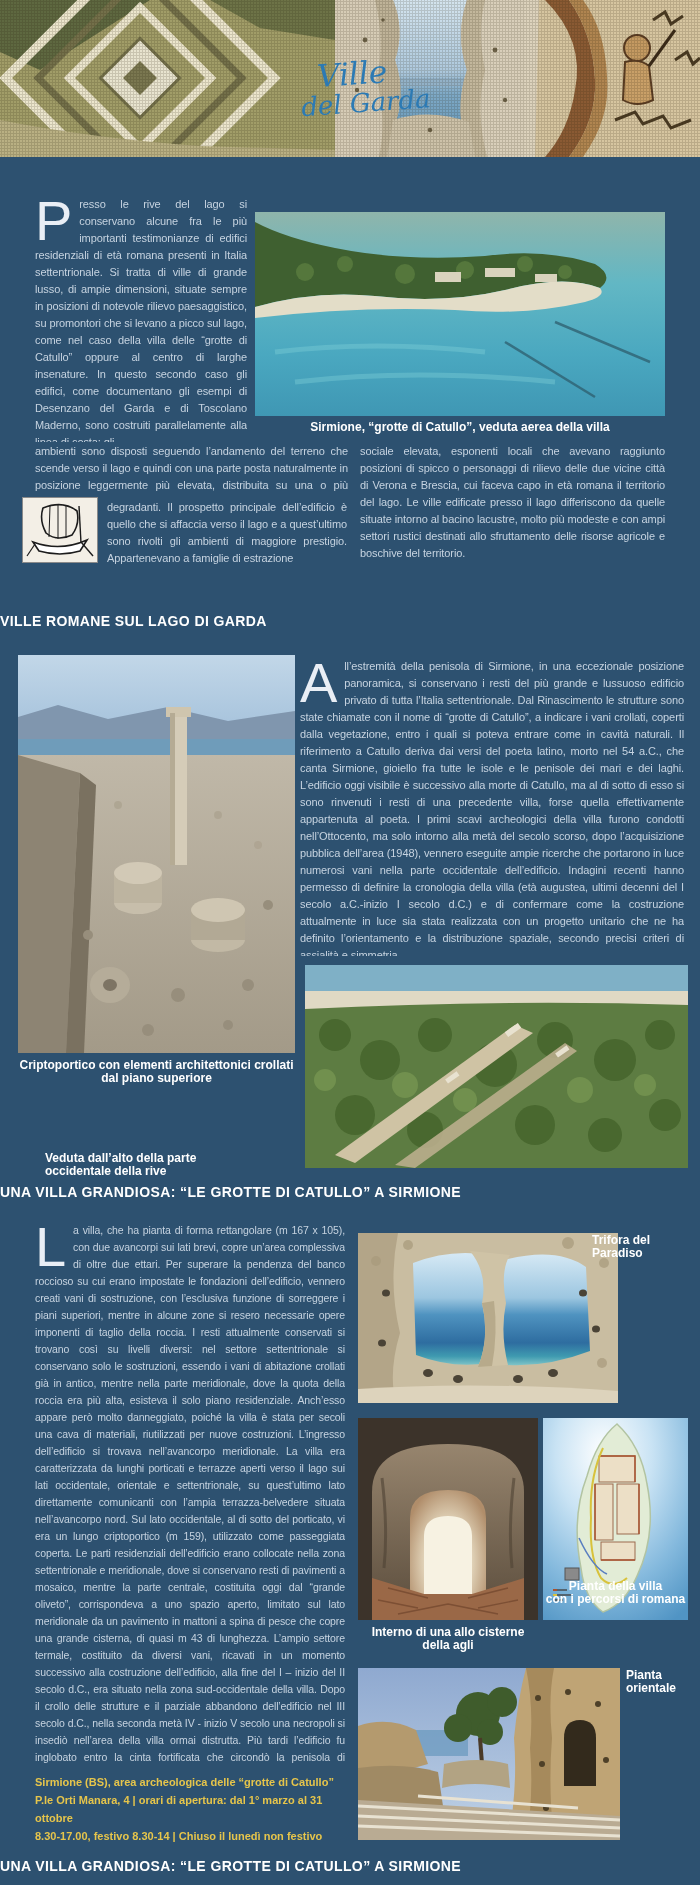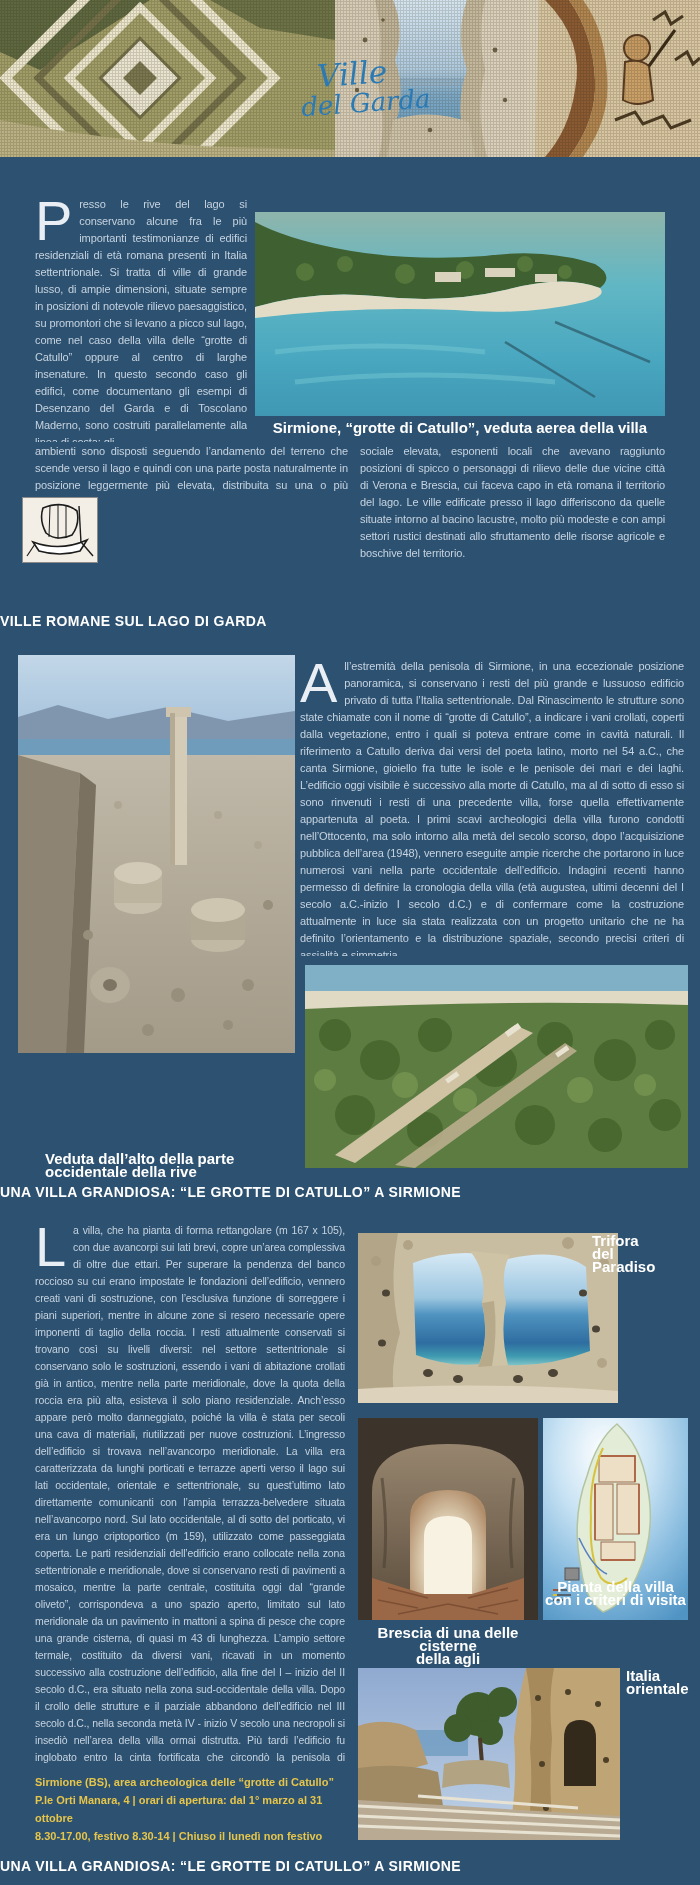--- a/index.html
+++ b/index.html
@@ -9,21 +9,21 @@
   
   .header{position:absolute;top:0;left:0;width:700px;height:157px;overflow:hidden;}
   .header .grain{position:absolute;inset:0;background-image:radial-gradient(rgba(40,30,10,.16) 1px,transparent 1.3px);background-size:3px 3px;}
   .script-title{position:absolute;left:300px;top:56px;width:150px;color:#2c7ab4;
       font-family:"DejaVu Serif",serif;font-style:italic;transform:rotate(-4deg);line-height:1.05;}
   .script-title .l1{font-size:31px;padding-left:18px;}
   .script-title .l2{font-size:26px;}
   
   .body-txt{color:#c6d3e0;font-size:11px;line-height:17px;text-align:justify;letter-spacing:-0.1px;overflow:hidden;}
   .dropcap{float:left;font-size:56px;line-height:44px;padding:3px 7px 0 0;color:#e9eef5;font-weight:400;}
-  .cap{font-size:15px;font-weight:700;color:#ffffff;line-height:13px;}
+  .cap{font-size:12px;font-weight:700;color:#ffffff;line-height:13px;}
   .cap.center{text-align:center;}
   .sec-title{position:absolute;left:0;width:700px;text-align:left;color:#ffffff;font-weight:700;
       font-size:14px;letter-spacing:.4px;}
   .info{color:#e6c54b;font-weight:700;font-size:11px;line-height:18px;}
   .photo{position:absolute;overflow:hidden;}
   .photo svg{display:block;}
 </style>
 </head>
 <body>
 
@@ -145,20 +145,21 @@
     <svg width="74" height="64" viewBox="0 0 74 64">
       <path d="M10 44 Q37 54 64 42 L57 53 Q37 59 16 53 Z" fill="#ffffff" stroke="#1c1c1c" stroke-width="1.6"></path>
       <path d="M20 10 Q40 2 54 13 Q57 26 49 37 Q34 44 23 35 Q16 22 20 10 Z" fill="none" stroke="#1c1c1c" stroke-width="1.6"></path>
       <path d="M27 8 L26 39 M35 6 L35 41 M43 7 L43 40" stroke="#1c1c1c" stroke-width="1"></path>
       <line x1="56" y1="8" x2="58" y2="45" stroke="#1c1c1c" stroke-width="1.4"></line>
       <line x1="58" y1="44" x2="70" y2="58" stroke="#1c1c1c" stroke-width="1.4"></line>
       <line x1="12" y1="46" x2="4" y2="58" stroke="#1c1c1c" stroke-width="1.2"></line>
     </svg>
   </div>
 
+  <div class="abs body-txt" style="left:107px;top:499px;width:240px;height:70px">degradanti. Il prospetto principale dell’edificio è quello che si affaccia verso il lago e a quest’ultimo sono rivolti gli ambienti di maggiore prestigio. Appartenevano a famiglie di estrazione</div>
 
   <div class="abs body-txt" style="left:360px;top:443px;width:305px;height:140px">sociale elevata, esponenti locali che avevano raggiunto posizioni di spicco o personaggi di rilievo delle due vicine città di Verona e Brescia, cui faceva capo in età romana il territorio del lago. Le ville edificate presso il lago differiscono da quelle situate intorno al bacino lacustre, molto più modeste e con ampi settori rustici destinati allo sfruttamento delle risorse agricole e boschive del territorio.</div>
 
   <div class="sec-title" style="top:613px">VILLE ROMANE SUL LAGO DI GARDA</div>
 
   <div class="photo" style="left:18px;top:655px;width:277px;height:398px">
     <svg width="277" height="398" viewBox="0 0 277 398">
       <defs>
         <linearGradient id="csky" x1="0" y1="0" x2="0" y2="1">
           <stop offset="0" stop-color="#c2d7e8"></stop>
@@ -194,20 +195,24 @@
           <circle cx="70" cy="280" r="5"></circle>
           <circle cx="250" cy="250" r="5"></circle>
       </g>
       <g fill="#aca390" opacity=".8">
         <circle cx="100" cy="150" r="4"></circle>
           <circle cx="200" cy="160" r="4"></circle>
           <circle cx="240" cy="190" r="4"></circle>
       </g>
     </svg>
   </div>
+  <div class="abs cap center" style="left:18px;top:1059px;width:277px">
+    <div>Criptoportico con elementi architettonici crollati</div>
+    <div>dal piano superiore</div>
+  </div>
 
   <div class="abs body-txt" style="left:300px;top:658px;width:384px;height:298px">
     <span class="dropcap">A</span><span>ll’estremità della penisola di Sirmione, in una eccezionale posizione panoramica, si conservano i resti del più grande e lussuoso edificio privato di tutta l’Italia settentrionale. Dal Rinascimento le strutture sono state chiamate con il nome di “grotte di Catullo”, a indicare i vani crollati, coperti dalla vegetazione, entro i quali si poteva entrare come in cavità naturali. Il riferimento a Catullo deriva dai versi del poeta latino, morto nel 54 a.C., che canta Sirmione, gioiello fra tutte le isole e le penisole dei mari e dei laghi. L’edificio oggi visibile è successivo alla morte di Catullo, ma al di sotto di esso si sono rinvenuti i resti di una precedente villa, forse quella effettivamente appartenuta al poeta. I primi scavi archeologici della villa furono condotti nell’Ottocento, ma solo intorno alla metà del secolo scorso, dopo l’acquisizione pubblica dell’area (1948), vennero eseguite ampie ricerche che portarono in luce numerosi vani nella parte occidentale dell’edificio. Indagini recenti hanno permesso di definire la cronologia della villa (età augustea, ultimi decenni del I secolo a.C.-inizio I secolo d.C.) e di confermare come la costruzione attualmente in luce sia stata realizzata con un progetto unitario che ne ha definito l’orientamento e la distribuzione spaziale, secondo precisi criteri di assialità e simmetria.</span>
   </div>
 
   <div class="photo" style="left:305px;top:965px;width:383px;height:203px">
     <svg width="383" height="203" viewBox="0 0 383 203">
       <rect width="383" height="203" fill="#5d7c42"></rect>
       <rect width="383" height="26" fill="#7fb0c6"></rect>
       <path d="M0 26 L383 26 L383 40 Q200 34 0 44 Z" fill="#e0d9c4"></path>
@@ -313,21 +318,21 @@
         <path d="M20 182 L60 190 M40 196 L90 186 M90 186 L140 196 M120 190 L160 182" fill="none"></path>
         <path d="M30 170 L70 180 M110 180 L150 170" fill="none"></path>
       </g>
       <g stroke="#4e4234" stroke-width="3" opacity=".6">
         <path d="M24 60 Q30 110 26 150" fill="none"></path>
           <path d="M156 60 Q150 110 154 150" fill="none"></path>
       </g>
     </svg>
   </div>
   <div class="abs cap center" style="left:358px;top:1626px;width:180px">
-    <div>Brescia di una delle cisterne</div>
+    <div>Interno di una allo cisterne</div>
     <div>della agli</div>
   </div>
 
   <div class="photo" style="left:543px;top:1418px;width:145px;height:202px">
     <svg width="145" height="202" viewBox="0 0 145 202">
       <defs>
         <radialGradient id="mapbg" cx="0.42" cy="0.18" r="0.95">
           <stop offset="0" stop-color="#ffffff"></stop>
             <stop offset="0.35" stop-color="#c9e3f4"></stop>
           <stop offset="0.7" stop-color="#84b9dd"></stop>
@@ -353,21 +358,21 @@
         <line x1="10" y1="172" x2="24" y2="172"></line>
           <line x1="10" y1="177" x2="28" y2="177"></line>
         <line x1="10" y1="182" x2="20" y2="182"></line>
       </g>
       <line x1="10" y1="172" x2="14" y2="172" stroke="#a8512e" stroke-width="2"></line>
       <line x1="10" y1="177" x2="14" y2="177" stroke="#d8c23c" stroke-width="2"></line>
     </svg>
   </div>
   <div class="abs cap center" style="left:543px;top:1580px;width:145px">
     <div>Pianta della villa</div>
-    <div>con i criteri di visita</div>
+    <div>con i percorsi di romana</div>
   </div>
 
   <div class="photo" style="left:358px;top:1668px;width:262px;height:172px">
     <svg width="262" height="172" viewBox="0 0 262 172">
       <defs>
         <linearGradient id="rsky" x1="0" y1="0" x2="0" y2="1">
           <stop offset="0" stop-color="#8fa9d0"></stop>
             <stop offset="1" stop-color="#c0d2e6"></stop>
         </linearGradient>
       </defs>
@@ -397,21 +402,21 @@
       <path d="M0 132 L262 148 L262 172 L0 172 Z" fill="#b9ab93"></path>
       <g stroke="#e8e2d2" stroke-width="3">
         <line x1="0" y1="138" x2="262" y2="152"></line>
           <line x1="0" y1="148" x2="262" y2="160"></line>
         <line x1="0" y1="158" x2="262" y2="168"></line>
           <line x1="60" y1="128" x2="220" y2="140"></line>
       </g>
     </svg>
   </div>
   <div class="abs cap" style="left:626px;top:1669px;width:60px">
-    <div>Italia</div>
+    <div>Pianta</div>
     <div>orientale</div>
   </div>
 
   <div class="abs info" style="left:35px;top:1773px;width:322px">
     <div>Sirmione (BS), area archeologica delle “grotte di Catullo”</div>
     <div>P.le Orti Manara, 4 | orari di apertura: dal 1° marzo al 31 ottobre</div>
     <div>8.30-17.00, festivo 8.30-14 | Chiuso il lunedì non festivo</div>
   </div>
 
   <div class="sec-title" style="top:1858px">UNA VILLA GRANDIOSA: “LE GROTTE DI CATULLO” A SIRMIONE</div>

